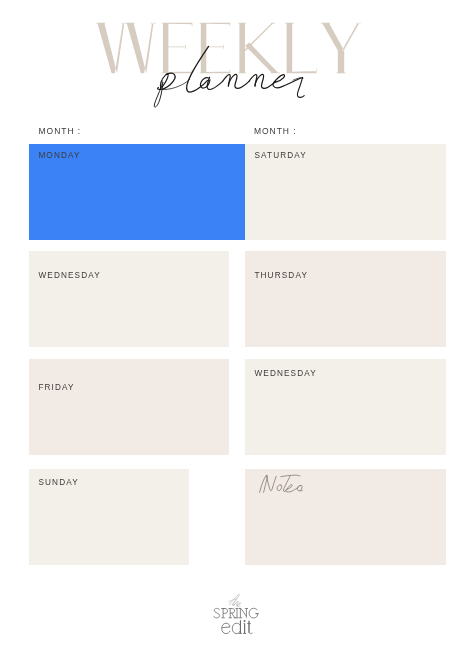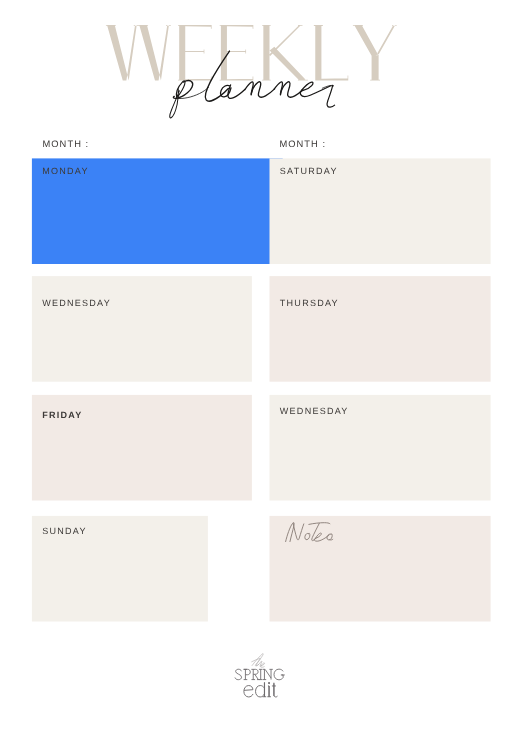--- a/index.html
+++ b/index.html
@@ -61,21 +61,21 @@
     <div class="card" style="left:245px;top:144px;width:201px;height:96px;background:#f3f0ea;">
       <div class="card-label" style="top:7.4px;">SATURDAY</div>
     </div>
     <div class="card" style="left:29px;top:251px;width:200px;height:96px;background:#f3f0ea;">
       <div class="card-label" style="top:19.9px;">WEDNESDAY</div>
     </div>
     <div class="card" style="left:245px;top:251px;width:201px;height:96px;background:#f2eae5;text-decoration:underline;">
       <div class="card-label" style="top:19.6px;">THURSDAY</div>
     </div>
     <div class="card" style="left:29px;top:359px;width:200px;height:96px;background:#f2eae5;">
-      <div class="card-label" style="top:14px;font-weight:bold;">FRIDAY</div>
+      <div class="card-label" style="top:24px;">FRIDAY</div>
     </div>
     <div class="card" style="left:245px;top:359px;width:201px;height:96px;background:#f3f0ea;">
       <div class="card-label" style="top:10.1px;">WEDNESDAY</div>
     </div>
     <div class="card" style="left:29px;top:469px;width:160px;height:96px;background:#f3f0ea;">
       <div class="card-label" style="top:8.8px;">SUNDAY</div>
     </div>
     <div class="card" style="left:245px;top:469px;width:201px;height:96px;background:#f2eae5;">
       <svg class="notes-svg" width="66" height="33" viewBox="0 0 60 30">
           <g fill="none" stroke="#8b8079" stroke-width="0.78" stroke-linecap="round" stroke-linejoin="round">

